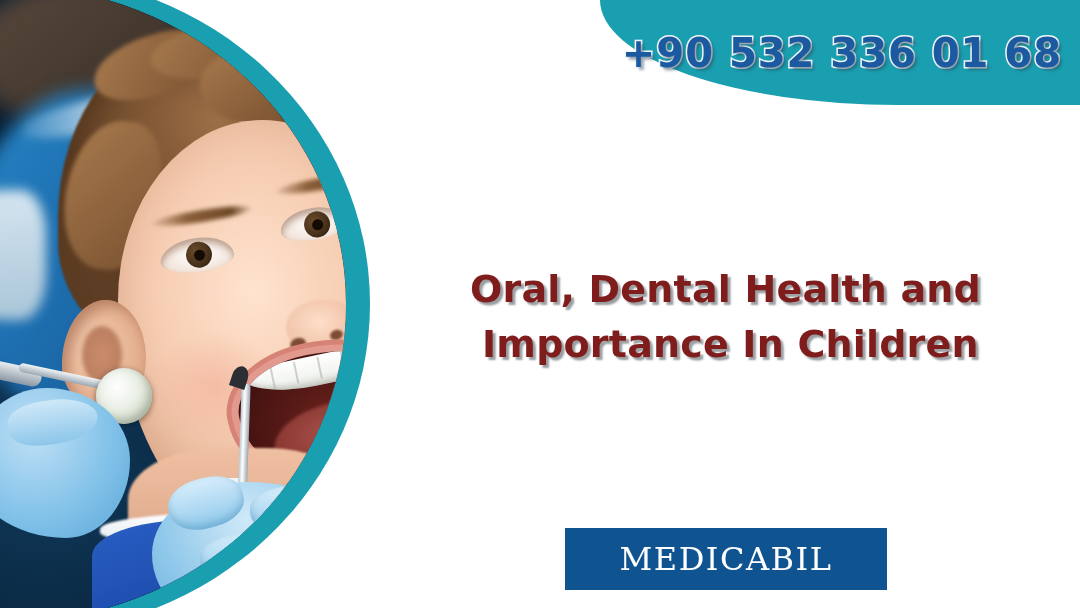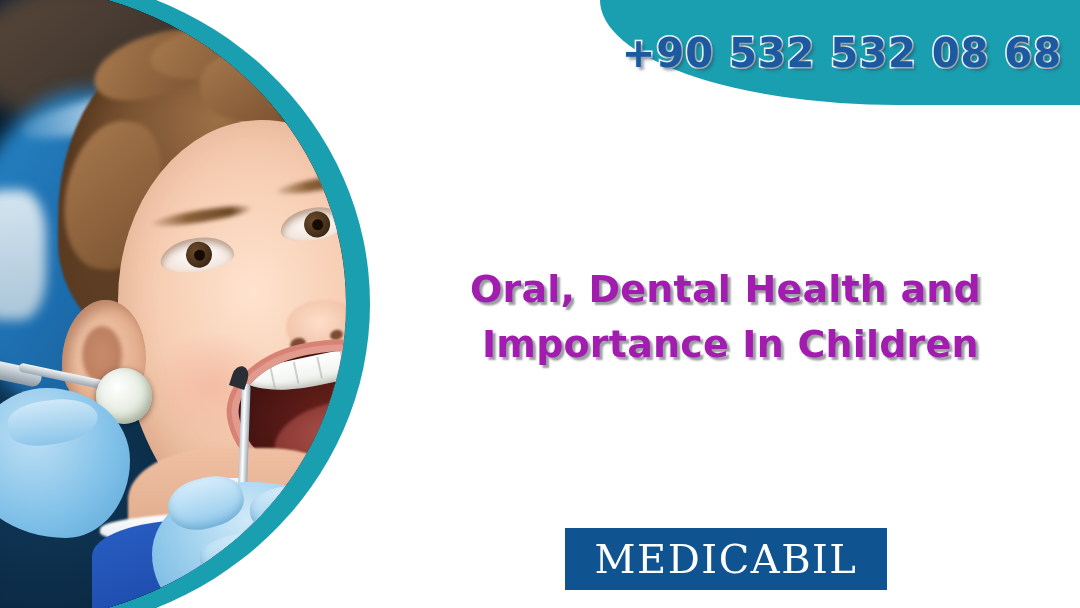--- a/index.html
+++ b/index.html
@@ -397,42 +397,42 @@
   
   .headline {
     position: absolute;
     left: 470px;
     top: 262px;
     width: 560px;
     font-family: "DejaVu Sans", sans-serif;
     font-size: 38px;
     font-weight: bold;
     line-height: 1.45;
-    color: #a21caf;
+    color: #7f1d1d;
     text-shadow: 3px 3px 2px rgba(120,125,130,.75);
     letter-spacing: .2px;
   }
   .headline-line { display: block; }
   .headline-line.l2 { margin-left: 12px; }
 
   
   .logo {
     position: absolute;
     left: 565px;
     top: 528px;
     width: 322px;
     height: 62px;
     background: #0f5490;
     display: flex;
     align-items: center;
     justify-content: center;
   }
   .logo-text {
     font-family: "DejaVu Serif", serif;
-    font-size: 40px;
+    font-size: 32px;
     font-weight: 400;
     color: #ffffff;
     letter-spacing: 1.5px;
   }
 </style>
 </head>
 <body>
 
 <div class="banner">
 
@@ -505,21 +505,21 @@
 
         <div class="glove-right"></div>
         <div class="finger f1"></div>
         <div class="finger f2"></div>
         <div class="finger f3"></div>
       </div>
     </div>
   </div>
 
   <div class="phone-banner">
-    <span class="phone-number">+90 532 532 08 68</span>
+    <span class="phone-number">+90 532 336 01 68</span>
   </div>
 
   <div class="headline">
     <span class="headline-line l1">Oral, Dental Health and</span>
     <span class="headline-line l2">Importance In Children</span>
   </div>
 
   <div class="logo">
     <span class="logo-text">MEDICABIL</span>
   </div>

